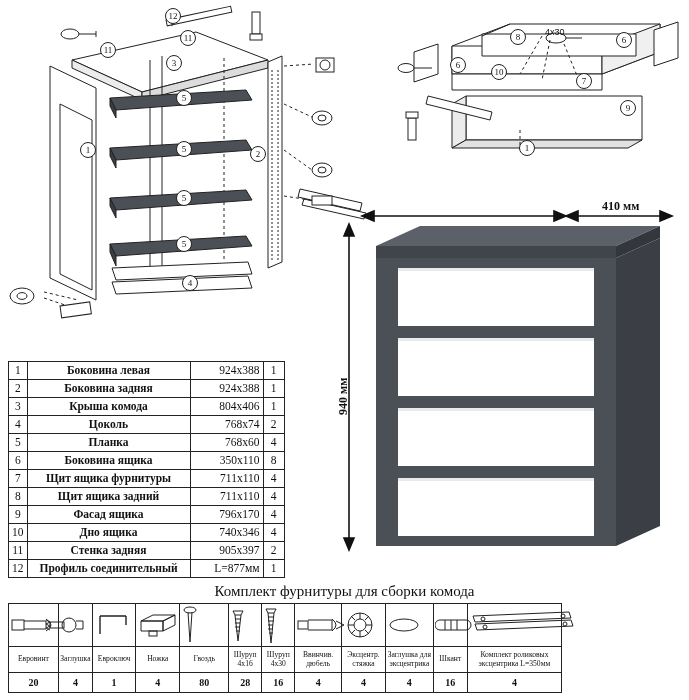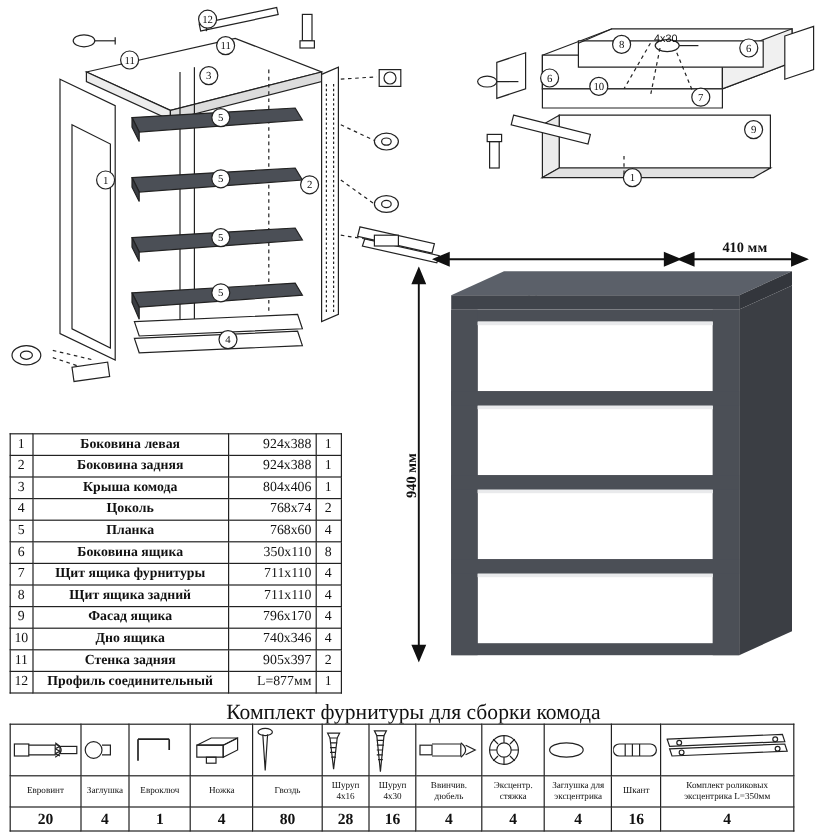--- a/index.html
+++ b/index.html
@@ -49,42 +49,42 @@
   .parts-table td.num{width:17px;text-align:center;}
   .parts-table td.name{width:163px;text-align:center;font-weight:bold;}
   .parts-table td.dim{width:73px;text-align:right;padding-left:23px;}
   .parts-table td.qty{width:21px;text-align:center;}
 
   
   .hw-title{
     position:absolute;
     left:0;right:0;top:583px;
     text-align:center;
-    font-size:18px;
+    font-size:15px;
     font-family:"Liberation Serif", serif;
   }
   .hw-table{
     position:absolute;
     left:8px; top:603px;
     border-collapse:collapse;
-    width:654px;
+    width:554px;
     font-size:8px;
     font-family:"Liberation Serif", serif;
     table-layout:fixed;
   }
   .hw-table td{
     border:1px solid #222;
     text-align:center;
     vertical-align:middle;
     padding:1px;
     box-sizing:border-box;
   }
   .hw-icon{height:41px;}
   .hw-name{height:26px;font-size:7.6px;line-height:8.6px;}
-  .hw-qty{height:20px;font-size:13px;font-weight:bold;}
+  .hw-qty{height:20px;font-size:10px;font-weight:bold;}
   .dim-label{
     font-size:12px;
     font-weight:bold;
     font-family:"Liberation Serif", serif;
   }
   .vert{
     transform:rotate(-90deg);
     transform-origin:left top;
   }
 

